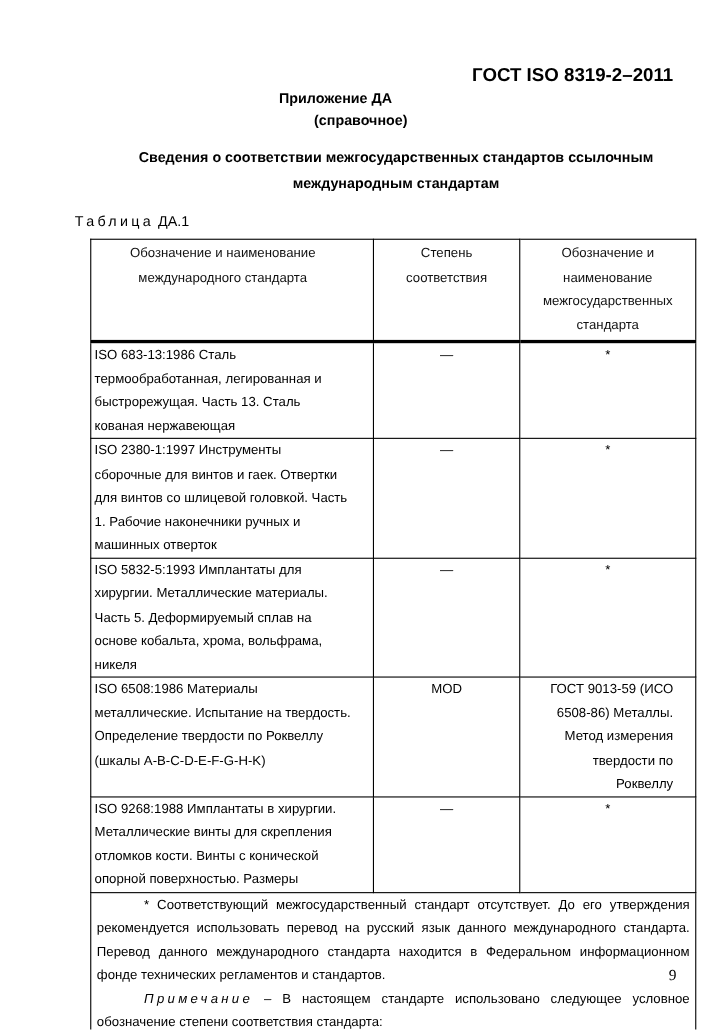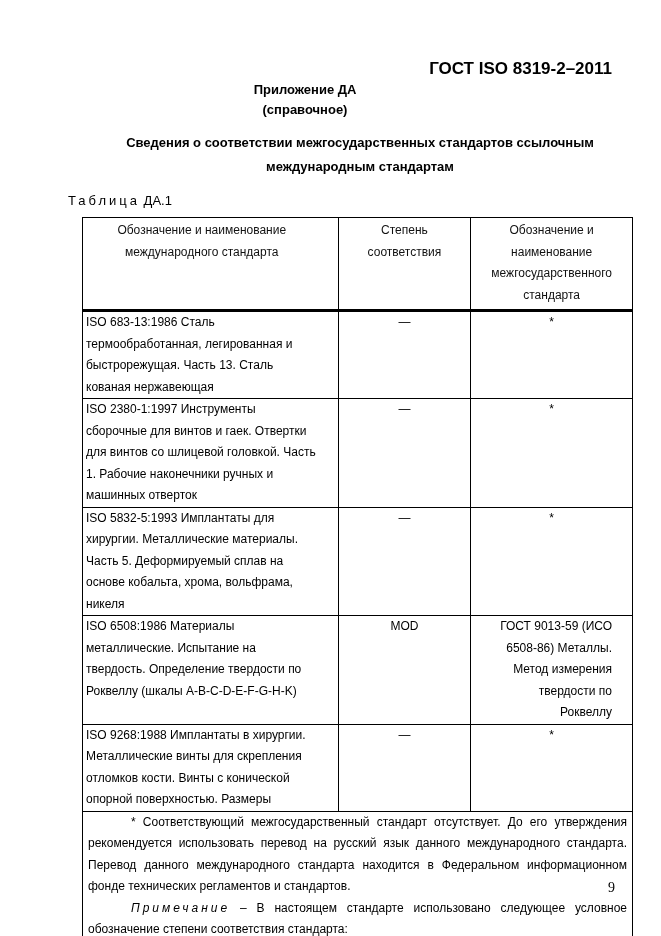--- a/index.html
+++ b/index.html
@@ -1,20 +1,20 @@
 <!DOCTYPE html>
 <html><head>
 <meta charset="utf-8">
 <style>
   html, body { margin:0; padding:0; background:#ffffff; }
   body { width:661px; height:936px; position:relative; overflow:hidden; color:#000; font-family:"Liberation Sans", sans-serif; }
   .doc-code { position:absolute; top:43px; right:49px; font-family:Liberation Sans, sans-serif; font-weight:bold; font-size:17px;margin-top:16px; }
   .appendix { position:absolute; left:0; width:610px; text-align:center; font-weight:bold; font-size:13px; }
   .a1 { top:82px; }
-  .a2 { top:102px; }
+  .a2 { top:102px;margin-left:23px; }
   .title { position:absolute; left:60px; width:600px; text-align:center; font-weight:bold; font-size:13px; line-height:24px; top:131px; }
   .table-caption { position:absolute; left:68px; top:193px; font-size:13px; }
   .table-caption .spaced { letter-spacing:3px; }
   table { position:absolute; left:82px; top:217px; width:551px; border-collapse:collapse; font-size:12px; }
   td { border:1px solid #000; vertical-align:top; line-height:21.5px; padding:0 20px; }
   thead td { text-align:center; vertical-align:top; padding-top:2px; padding-bottom:3px; color:#111; }
   thead tr { border-bottom:3px solid #000; }
   thead td { border-bottom:3px solid #000; }
   .c1 { width:233px; }
   .c2 { width:92px; text-align:center; }
@@ -48,21 +48,21 @@
       <td class="c1">
         <div>Обозначение и наименование</div>
         <div>международного стандарта</div>
       </td>
       <td class="c2">
         <div>Степень</div>
         <div>соответствия</div>
       </td>
       <td style="text-align:center">
         <div>Обозначение и наименование</div>
-        <div>межгосударственного стандарта</div>
+        <div>межгосударственных стандарта</div>
       </td>
     </tr>
   </thead>
   <tbody>
     <tr>
       <td class="c1">ISO 683-13:1986 Сталь термообработанная, легированная и быстрорежущая. Часть 13. Сталь кованая нержавеющая</td>
       <td class="c2">—</td>
       <td class="c3 star">*</td>
     </tr>
     <tr>

